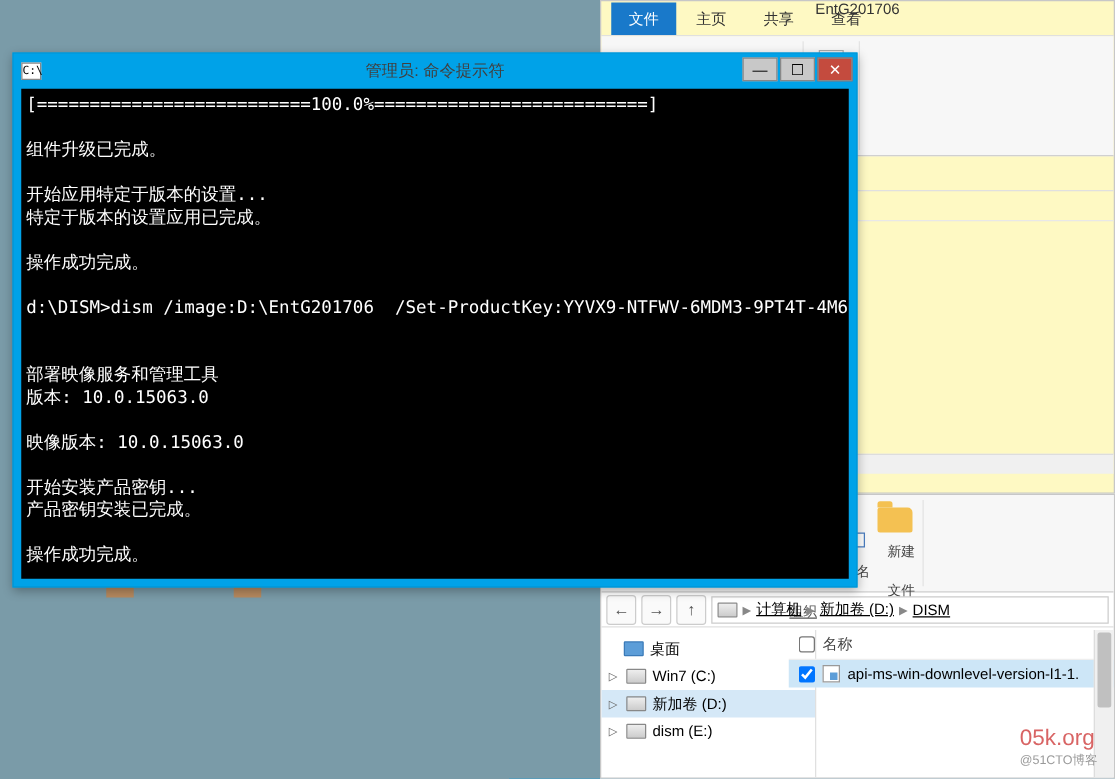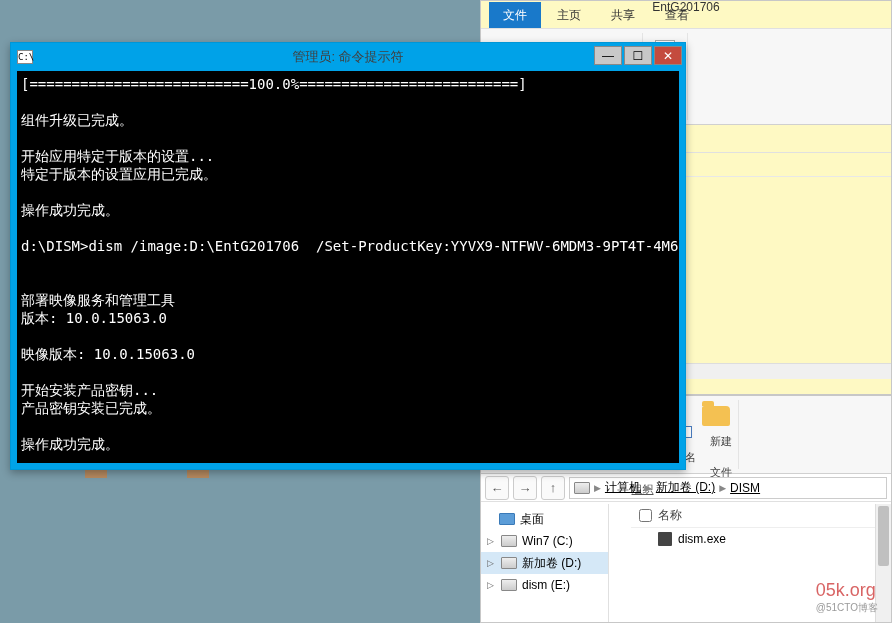--- a/index.html
+++ b/index.html
@@ -48,21 +48,21 @@
   .file-item .fi-icon::before { content:''; position:absolute; top:-3px; left:0; width:7px; height:3px; background:#f4c152; border-radius:1px 1px 0 0; }
 
   
   .exp2 { position: absolute; top: 395px; left: 480px; right:0; bottom:0; background:#fff; border:1px solid #c7c7c7; overflow:hidden; }
   .exp2 .ribbon-body { height:78px; }
   .addr-bar { height:28px; display:flex; align-items:center; padding:0 4px; border-bottom:1px solid #e0e0e0; gap:4px; }
   .nav-btn { width:24px; height:24px; border:1px solid #ccc; border-radius:3px; display:flex; align-items:center; justify-content:center; font-size:13px; color:#555; cursor:pointer; background:#fafafa; }
   .addr-field { flex:1; height:22px; border:1px solid #ccc; display:flex; align-items:center; padding:0 4px; gap:4px; font-size:12px; }
   .addr-seg { cursor:pointer;text-decoration:underline; }
 
-  .tree-pane { position:absolute; left:0; top:108px; width:128px; bottom:0; border-right:1px solid #e0e0e0; overflow:hidden; padding:4px 0; }
+  .tree-pane { position:absolute; left:0; top:108px; width:172px; bottom:0; border-right:1px solid #e0e0e0; overflow:hidden; padding:4px 0; }
   .tree-item { display:flex; align-items:center; height:22px; padding-left:18px; font-size:12px; gap:5px; cursor:pointer; }
   .tree-item.sel { background:#d5e8f7; }
   .tree-item .expand { width:9px; font-size:9px; color:#666; margin-left:-12px; }
   .drive-glyph, .desktop-glyph { width:16px; height:12px; border:1px solid #888; border-radius:1px; background:linear-gradient(#eee,#ccc); }
   .desktop-glyph { background:#5c9dd8; border-color:#3a7ab8; }
 
   .exp2 .file-pane { position:absolute; left:150px; right:0; top:108px; bottom:0; }
   .file-pane-hdr { height:24px; display:flex; align-items:center; padding-left:8px; border-bottom:1px solid #eee; gap:6px; font-size:12px; color:#444; }
   .file-pane-hdr input[type=checkbox]{ margin:0; }
   .file-row { display:flex; align-items:center; height:22px; padding-left:8px; gap:6px; font-size:12px; cursor:pointer; }
@@ -254,24 +254,24 @@
         <span class="drive-glyph"></span>
         <span>dism (E:)</span>
       </div>
   </div>
 
   <div class="file-pane">
     <div class="file-pane-hdr">
       <input type="checkbox" style="">
       <span>名称</span>
     </div>
-    <div class="file-row">
-        <span style="width:13px"></span>
-        <span class="exe-icon"></span>
-        <span>dism.exe</span>
+    <div class="file-row sel">
+        <input type="checkbox" checked="" style="">
+        <span class="dll-icon"></span>
+        <span>api-ms-win-downlevel-version-l1-1.</span>
       </div>
     <div class="scrollbar">
         <div class="scroll-thumb"></div>
       </div>
   </div>
 </div>
 
 <div class="cmd-window">
   <div class="cmd-titlebar">
     <span class="cmd-icon-box">C:\</span>

